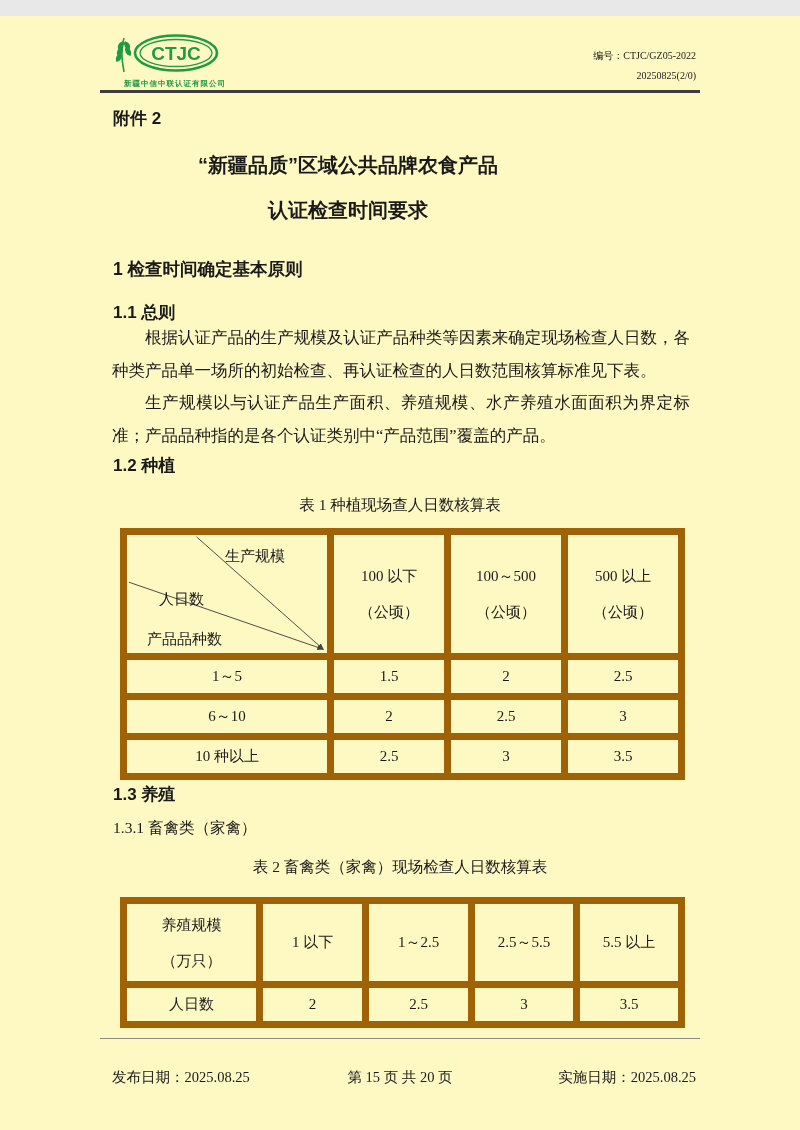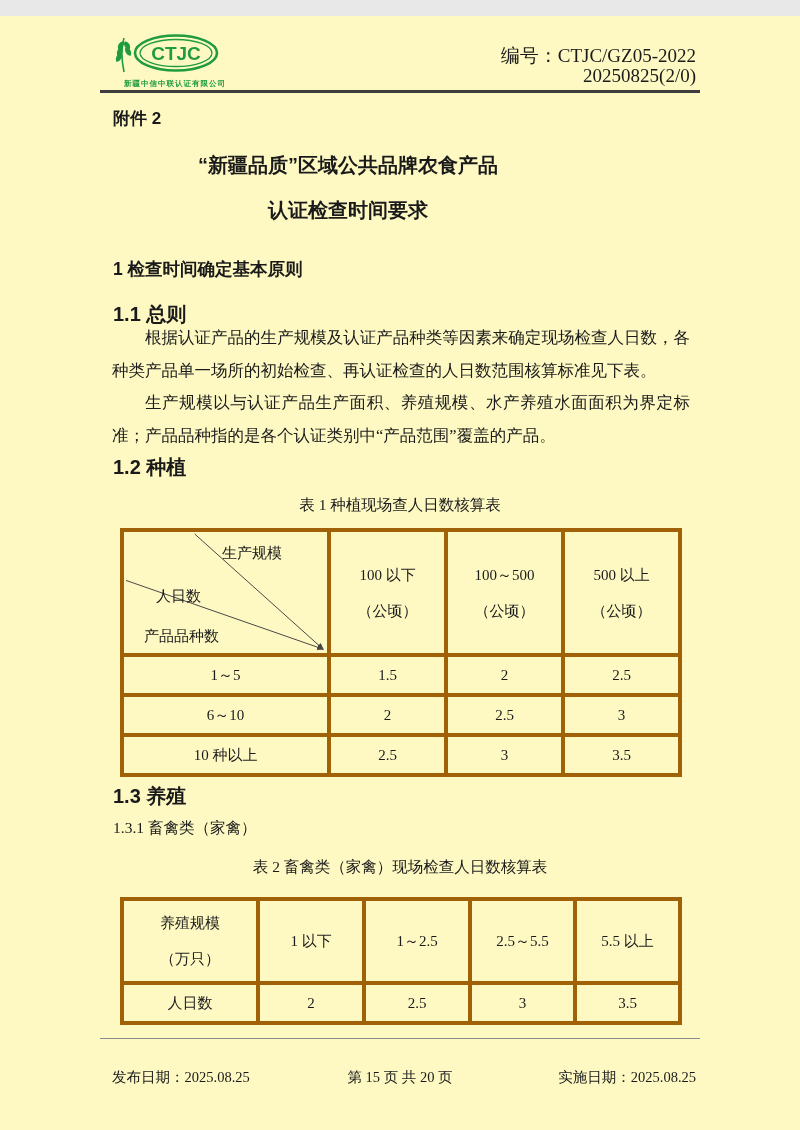--- a/index.html
+++ b/index.html
@@ -8,37 +8,37 @@
     margin:16px auto;overflow:hidden;color:#1a1a1a;
     font-family:"Liberation Serif","DejaVu Serif",serif;
   }
   .abs{position:absolute;}
   .sans{font-family:"Liberation Sans","DejaVu Sans",sans-serif;}
 
   
   .logo-block{left:110px;top:18px;width:130px;}
   .company-name{color:#1f9c3f;font-size:7.5px;letter-spacing:1px;margin-top:1px;
     font-family:"Liberation Sans","DejaVu Sans",sans-serif;font-weight:bold;text-align:center;}
-  .doc-number{right:104px;top:30px;text-align:right;font-size:19px;line-height:20px;}
+  .doc-number{right:104px;top:30px;text-align:right;font-size:10px;line-height:20px;}
   .rule-top{left:100px;top:74px;width:600px;height:3px;background:#3d3d3d;}
 
   
   .attachment{left:113px;top:91px;font-size:17px;font-weight:bold;}
   .title-line{left:0;width:696px;text-align:center;font-size:20px;font-weight:bold;}
   .t1{top:136px;} .t2{top:181px;}
   .h1{left:113px;font-size:17.5px;font-weight:bold;}
-  .h2{left:113px;font-size:20px;font-weight:bold;}
+  .h2{left:113px;font-size:17px;font-weight:bold;}
   .plain{left:113px;font-size:15.5px;}
   .para{left:112px;width:578px;font-size:16.5px;line-height:32.5px;
     text-indent:33px;text-align:justify;}
   .caption{left:0;width:800px;text-align:center;font-size:15.5px;}
 
   
   table.doc{border-collapse:collapse;table-layout:fixed;}
-  table.doc td{border:4px solid #a16207;text-align:center;vertical-align:middle;
+  table.doc td{border:7px solid #a16207;text-align:center;vertical-align:middle;
     font-size:15px;padding:4px;}
   .hdr2 div{line-height:20px;}
   .hdr2 .gap{height:16px;}
   td.diag{position:relative;padding:0;}
   td.diag svg{position:absolute;left:0;top:0;width:100%;height:100%;}
   .diag-label{position:absolute;font-size:15px;white-space:nowrap;}
   .dl-top{left:98px;top:12px;}
   .dl-mid{left:32px;top:55px;}
   .dl-bot{left:20px;top:95px;}
 

